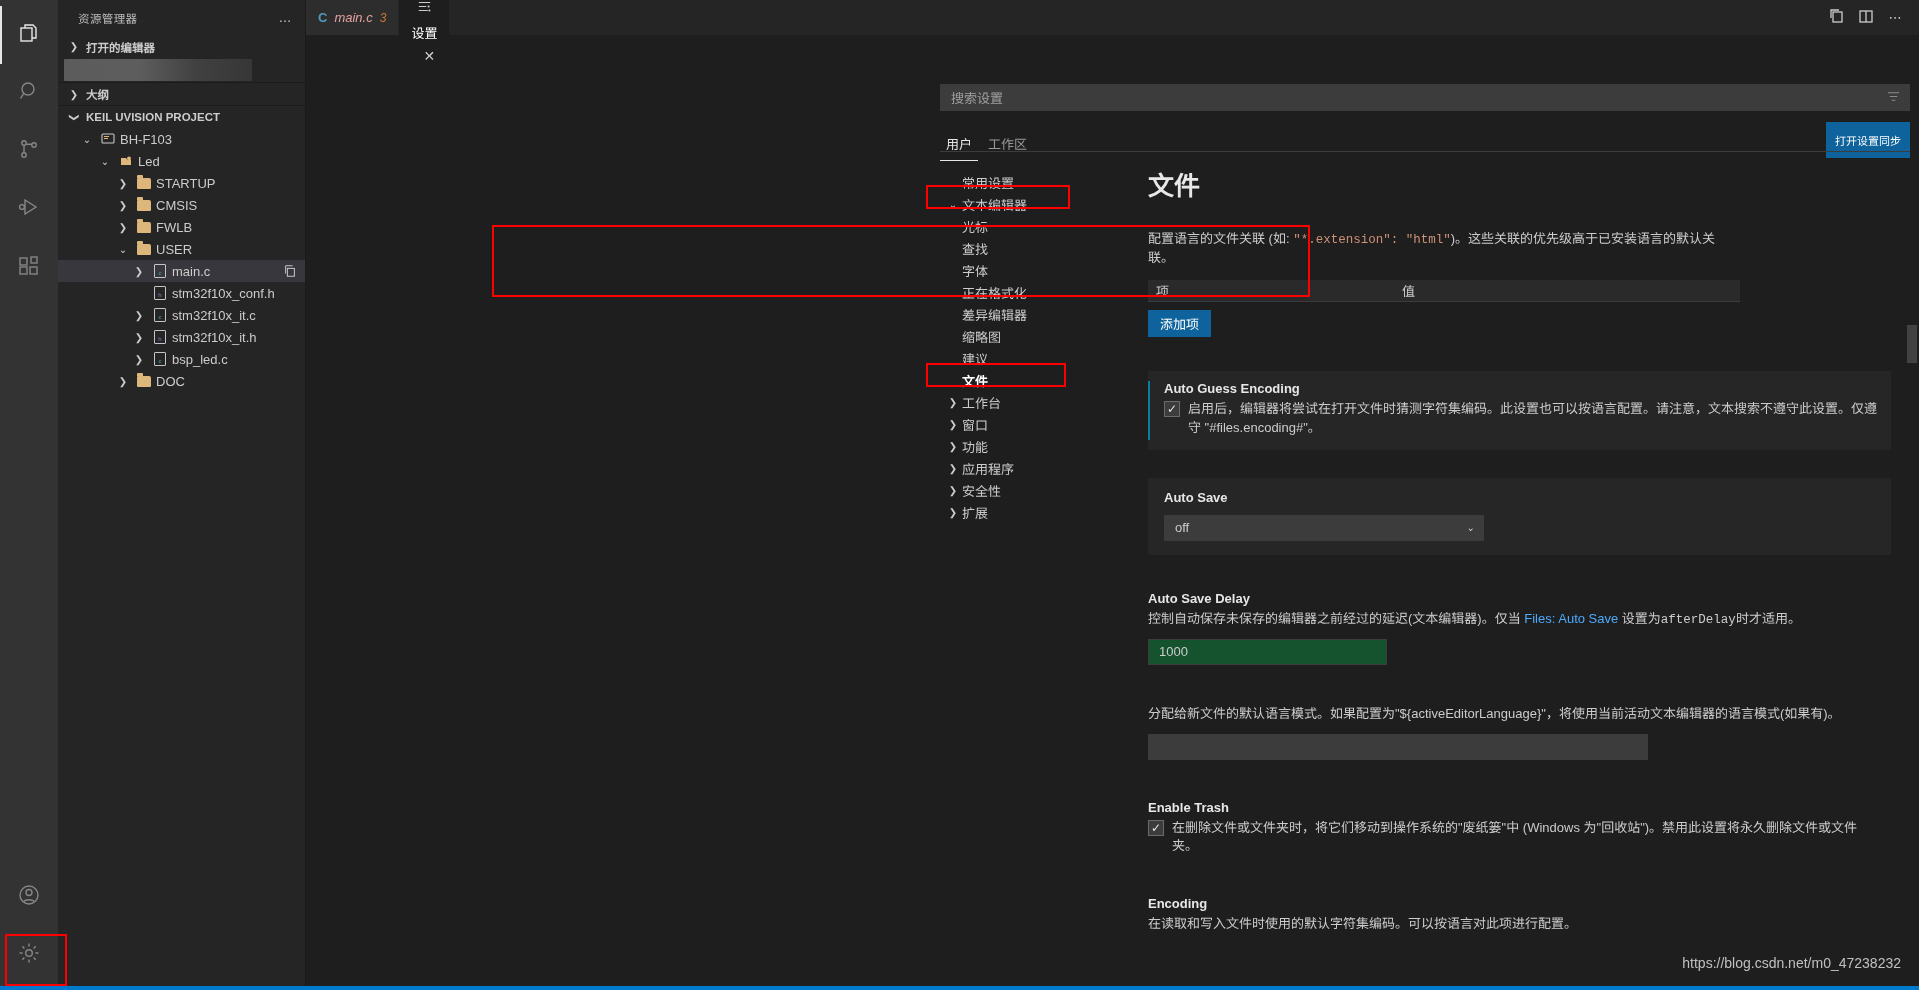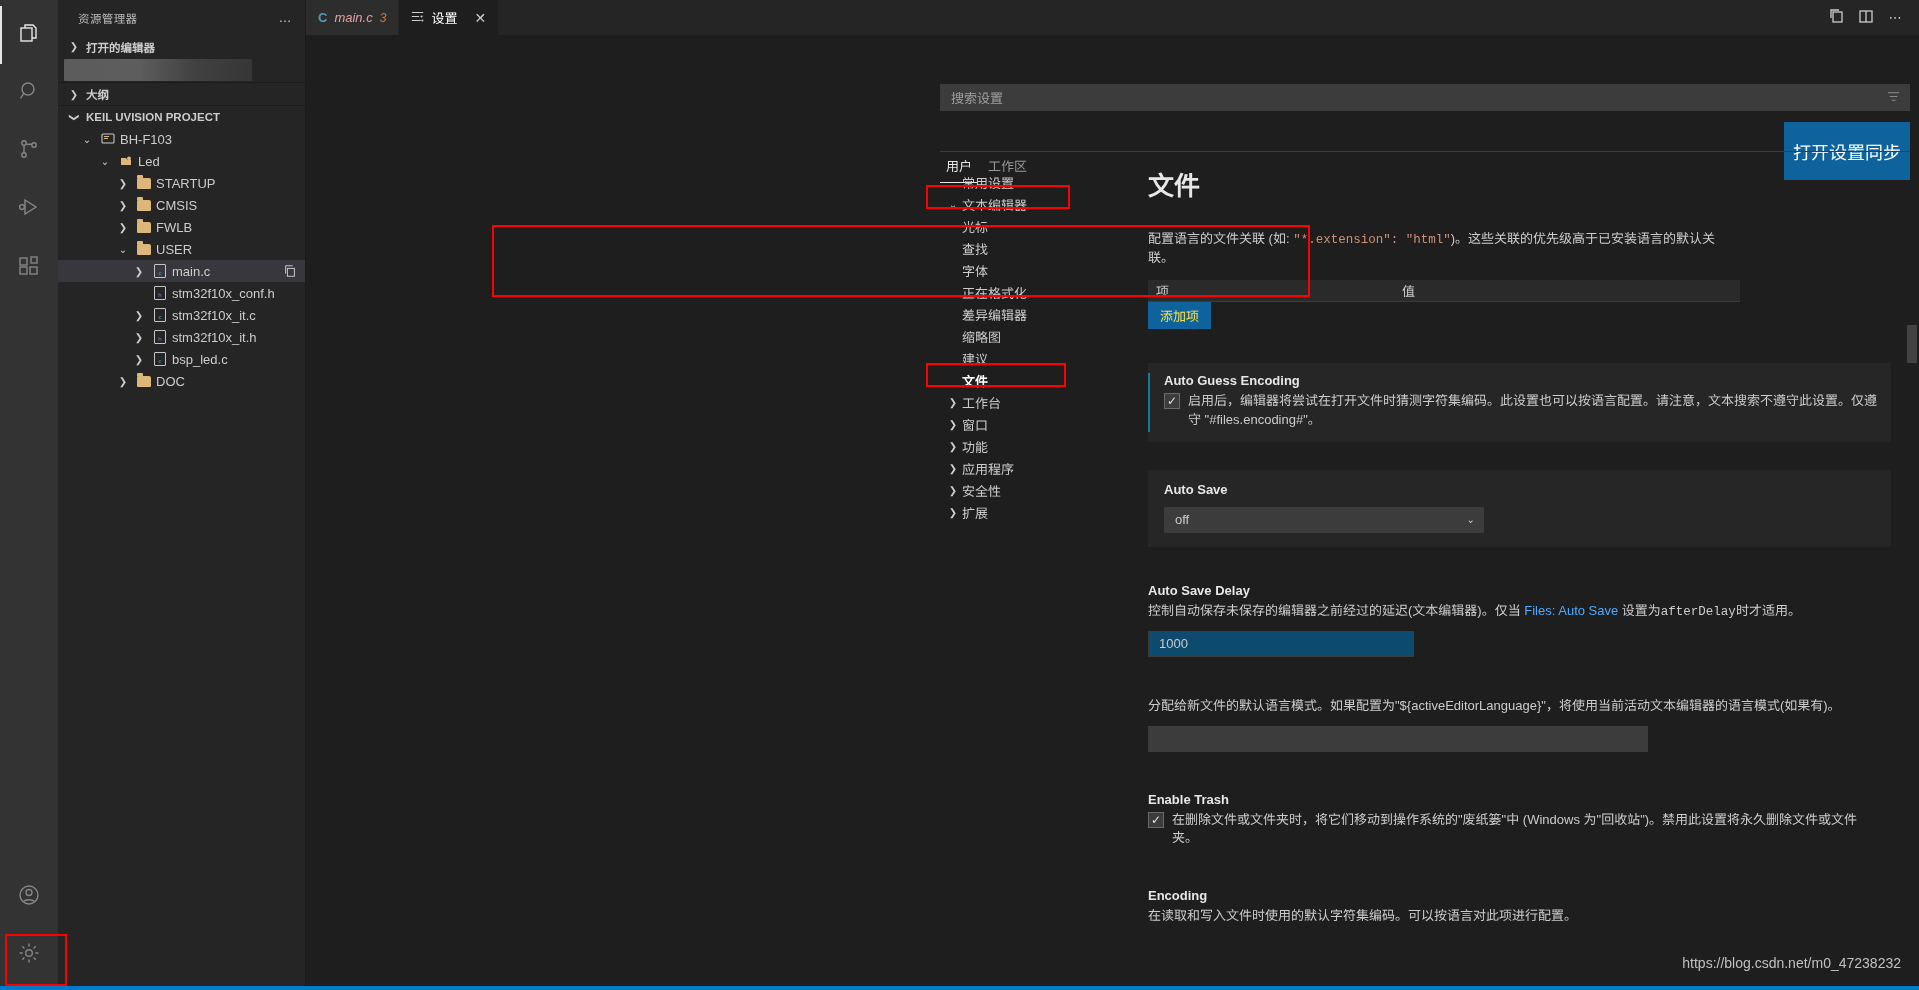--- a/index.html
+++ b/index.html
@@ -78,21 +78,21 @@
   .row-badge { margin-left: auto; color: #cccccc; display:flex; }
 
   
   .main { flex: 1; display: flex; flex-direction: column; min-width: 0; background: #1e1e1e; }
   .tabsbar { height: 35px; background: #252526; display: flex; align-items: stretch; position: relative; }
   .tab {
     display: flex; align-items: center; gap: 7px; padding: 0 12px;
     font-size: 13px; color: #969696; background: #2d2d2d; cursor: pointer;
     border-right: 1px solid #252526; max-width: 260px;
   }
-  .tab.active { background: #1e1e1e; color: #ffffff; }
+  .tab.active { background: #1e1e1e; color: #ffffff; flex-direction: column; }
   .tab .clang { color: #519aba; font-weight: bold; font-size: 13px; }
   .tab .fname { font-style: italic; color: #e2a0a0; }
   .tab .tnum { color: #cc7832; font-style: italic; font-size: 12px; }
   .tab .tclose { margin-left: 10px; color: #cccccc; font-size: 14px; line-height: 1; }
   .settings-glyph { display: inline-block; width: 13px; }
   .tabs-spacer { flex: 1; background: #252526; }
   .tabs-actions { display: flex; align-items: center; gap: 14px; padding: 0 16px; background: #252526; }
   .tabs-actions svg { stroke: #cccccc; fill: none; stroke-width: 1.3; }
   .tabs-actions .dots { color: #cccccc; letter-spacing: 1.6px; font-size: 13px; }
 
@@ -110,22 +110,22 @@
     position: absolute; left: 634px; top: 87px; width: 970px;
     display: flex; align-items: flex-end; justify-content: space-between;
   }
   .scope-tabs { display: flex; gap: 4px; }
   .scope-tab {
     font-size: 13px; color: #999999; padding: 2px 6px 7px 6px; cursor: pointer;
     border-bottom: 1px solid transparent;
   }
   .scope-tab.active { color: #e7e7e7; border-bottom: 1px solid #e7e7e7; }
   .sync-btn {
-    background: #0e639c; color: #ffffff; font-size: 18px;
-    padding: 16px 9px; cursor: pointer; margin-bottom: 3px;
+    background: #0e639c; color: #ffffff; font-size: 11px;
+    padding: 10px 9px; cursor: pointer; margin-bottom: 3px;
   }
   .hr-line { position: absolute; left: 634px; top: 116px; width: 970px; height: 1px; background: #3c3c3c; }
 
   
   .toc {
     position: absolute; left: 634px; top: 130px; width: 192px;
     font-size: 13px; padding-top: 6px;
   }
   .toc-row {
     height: 22px; display: flex; align-items: center; cursor: pointer;
@@ -157,21 +157,21 @@
   .lnk2 { color: #4daafc; }
 
   .assoc-table { margin-top: 12px; max-width: 592px; }
   .assoc-head {
     display: flex; background: #2a2a2a; height: 22px; align-items: center;
     font-size: 13px; color: #cccccc; border-bottom: 1px solid #3c3c3c;
   }
   .assoc-head .c1 { width: 248px; padding-left: 8px; }
   .assoc-head .c2 { flex: 1; padding-left: 6px; }
   .btn-add {
-    background: #0e639c; color: #fde047; font-size: 13px;
+    margin-top: 8px; background: #0e639c; color: #ffffff; font-size: 13px;
     padding: 4px 12px; display: inline-block; cursor: pointer;
   }
 
   .panel {
     background: #262626; padding: 12px 0 14px 16px; position: relative;
     max-width: 758px; margin-left: 0;
   }
   .panel.modified::before {
     content: ""; position: absolute; left: 0; top: 10px; bottom: 10px; width: 2px; background: #0c7d9d;
   }
@@ -181,22 +181,22 @@
     display: flex; align-items: center; justify-content: center; margin-top: 1px; cursor: pointer;
     color: #e7e7e7; font-size: 12px; line-height: 1;
   }
   .sel-input {
     margin-top: 10px; background: #3c3c3c; border: 1px solid #3c3c3c; color: #cccccc;
     height: 26px; width: 320px; display: flex; align-items: center; justify-content: space-between;
     padding: 0 8px 0 10px; font-size: 13px; cursor: pointer;
   }
   .sel-input .chev-d { color: #cccccc; font-size: 10px; }
   .txt-input {
-    margin-top: 10px; background: #0c4a6e; border: 1px solid #3c3c3c; color: #cccccc;
-    height: 26px; width: 266px; display: flex; align-items: center;
+    margin-top: 10px; background: #14532d; border: 1px solid #3c3c3c; color: #cccccc;
+    height: 26px; width: 239px; display: flex; align-items: center;
     padding: 0 10px; font-size: 13px;
   }
   .txt-input.wide { width: 500px; }
   .txt-input.empty { background: #3c3c3c; }
 
   
   .vscroll {
     position: absolute; right: 2px; top: 290px; width: 10px; height: 38px;
     background: #4f4f4f; opacity: .75;
   }

